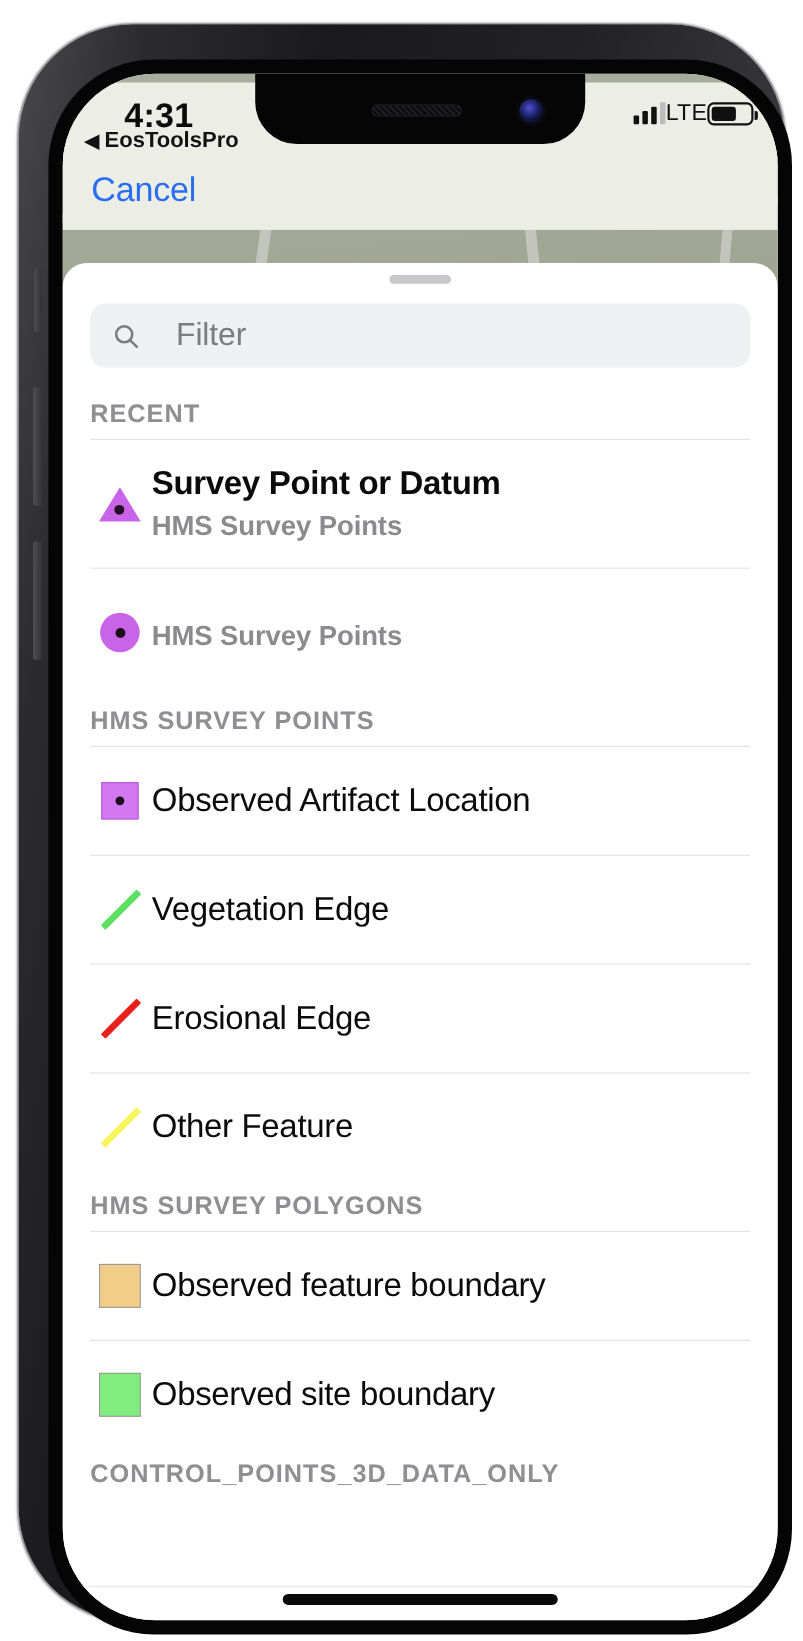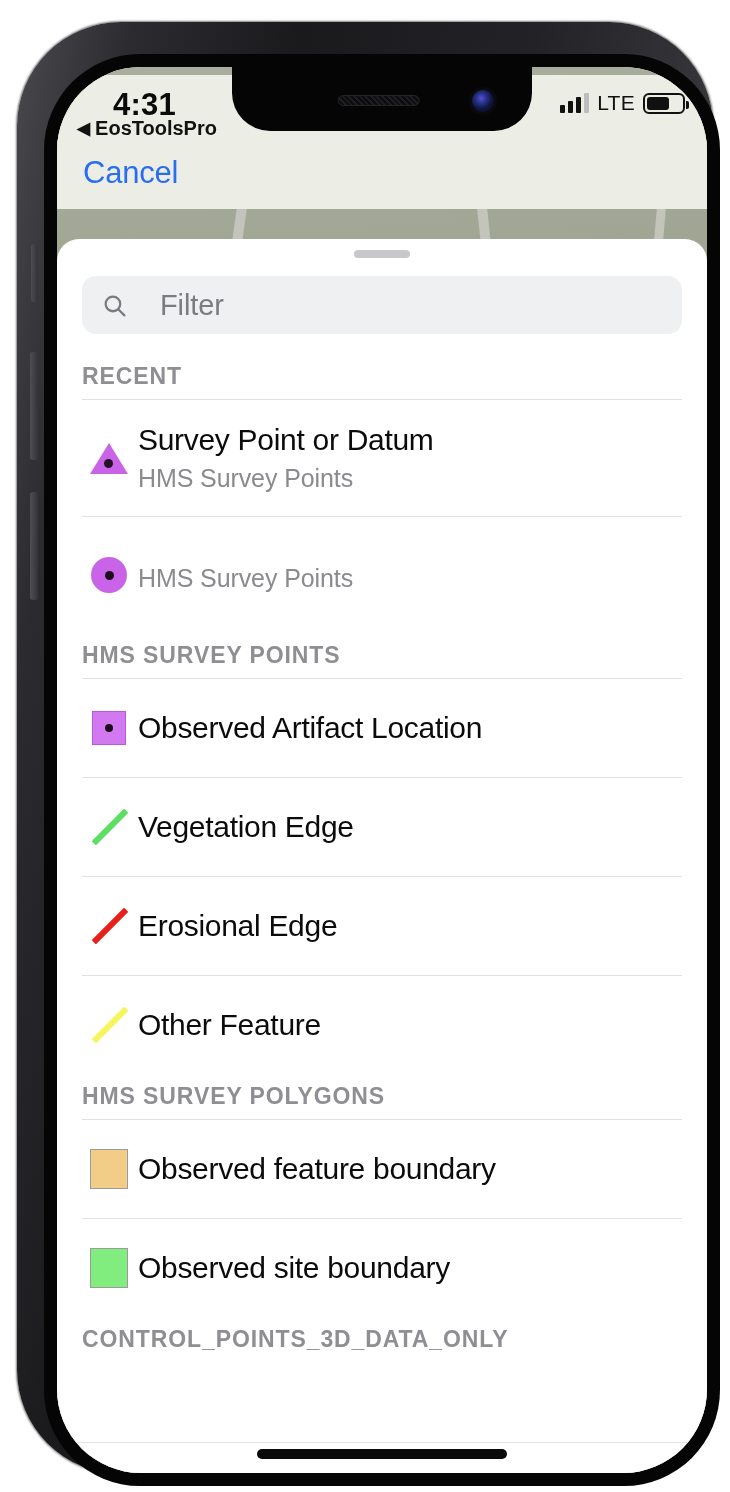--- a/index.html
+++ b/index.html
@@ -86,21 +86,21 @@
     font-size:31px; font-weight:700; color:#0b0b0b; letter-spacing:.2px;
   }
   #back-to-app{
     position:absolute; left:20px; top:50px;
     display:flex; align-items:center; gap:5px;
     font-size:20px; font-weight:600; color:#121212; z-index:31;
   }
   #back-arrow-icon{ font-size:17px; line-height:1; }
   #status-right{
     position:absolute; right:22px; top:16px;
-    display:flex; align-items:center; gap:8px;
+    display:flex; align-items:center; 
   }
   #signal-bars-icon{ display:flex; align-items:flex-end; gap:3px; height:20px; }
   #signal-bars-icon i{ display:block; width:5px; background:#111; border-radius:1px; }
   #signal-bars-icon i:nth-child(1){ height:8px; }
   #signal-bars-icon i:nth-child(2){ height:12px; }
   #signal-bars-icon i:nth-child(3){ height:16px; }
   #signal-bars-icon i:nth-child(4){ height:20px; background:#bdbdbd; }
   #network-type{ font-size:21px; font-weight:500; color:#111; letter-spacing:.3px; }
   #battery-icon{
     position:relative; width:42px; height:21px; border:2px solid #111;
@@ -152,21 +152,21 @@
   .section-header{
     font-size:23px; color:#8e8e93; letter-spacing:.9px;
     padding:9px 25px 9px; text-transform:uppercase;font-weight:bold;
   }
   .divider{ height:1px; background:#e2e2e4; margin-left:25px; margin-right:25px; }
 
   .list-row{
     display:flex; align-items:center;
     min-height:98px; padding:0 25px;
   }
-  .list-row.two-line{ min-height:116px; }
+  .list-row.two-line{ min-height:116px;font-weight:bold; }
   .row-icon{ width:54px; flex:none; display:flex; align-items:center; justify-content:center; }
   .row-text{ margin-left:2px; }
   .row-title{ font-size:30px; color:#0b0b0b; letter-spacing:-.3px; }
   .row-subtitle{ font-size:25px; color:#8a8a8f; margin-top:7px; letter-spacing:-.1px; }
 
   
   .sym-triangle{
     width:0; height:0; position:relative;
     border-left:19px solid transparent; border-right:19px solid transparent;
     border-bottom:31px solid #c964e8;

